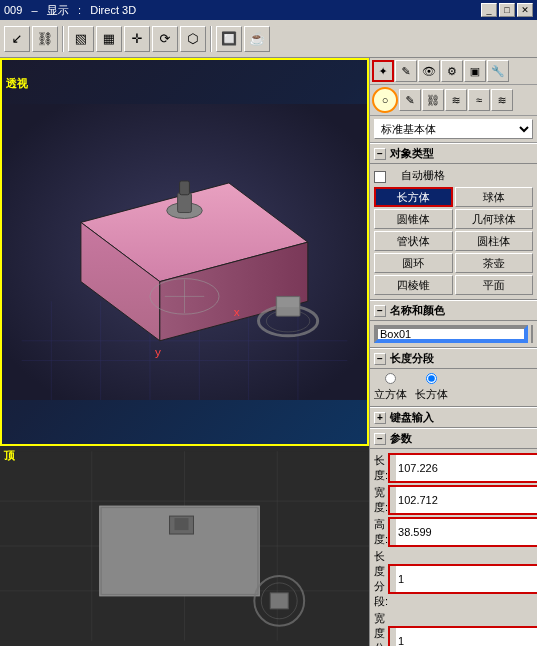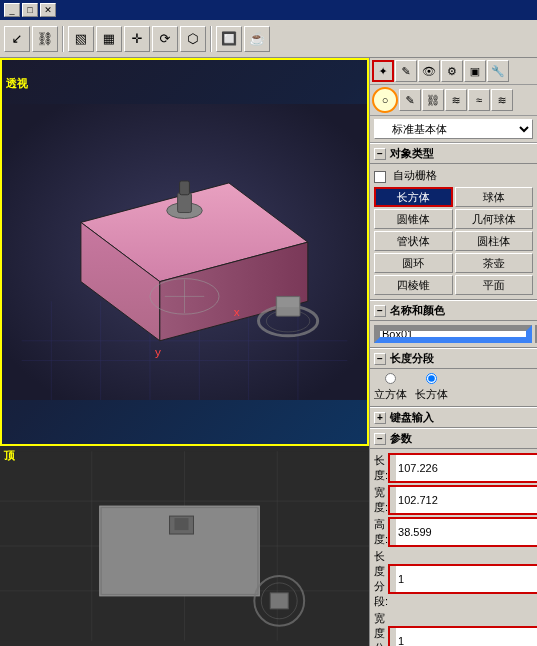--- a/index.html
+++ b/index.html
@@ -168,21 +168,21 @@
 
     
     .panel-dropdown {
       width: 100%;
       height: 20px;
       background: #fff;
       border: 1px solid #888;
       border-top-color: #fff;
       border-left-color: #fff;
       font-size: 11px;
-      padding: 0 13px;
+      padding: 0 2px;
       cursor: pointer;
     }
     .dropdown-row {
       padding: 3px 4px;
       border-bottom: 1px solid #999;
     }
 
     
     .section-header {
       background: #d4d0c8;
@@ -233,21 +233,21 @@
     }
     .auto-grid-row {
       display: flex;
       align-items: center;
       gap: 4px;
       margin-bottom: 4px;
     }
     .checkbox-label {
       display: flex;
       align-items: flex-end;
-      gap: 7px;
+      gap: 15px;
       font-size: 11px;
     }
     .checkbox {
       width: 12px;
       height: 12px;
       border: 1px solid #666;
       background: #fff;
     }
     .obj-grid {
       display: grid;
@@ -285,21 +285,21 @@
       border-bottom: 1px solid #888;
     }
     .name-row {
       display: flex;
       gap: 3px;
       align-items: center;
     }
     .name-input {
       flex: 1;
       height: 18px;
-      border: 6px solid #3b82f6;
+      border: 4px solid #3b82f6;
       border-top-color: #888;
       border-left-color: #888;
       background: #fff;
       font-size: 11px;
       padding: 0 2px;
     }
     .color-swatch {
       width: 20px;
       height: 18px;
       background: #ffaacc;
@@ -383,20 +383,31 @@
     }
 
     .red-outline {
       border: 2px solid #cc0000 !important;
     }
   </style>
 </head>
 <body>
 
 <div class="title-bar">
+  <span class="title-bar-text">
+    <span>009</span>
+    &nbsp;
+    <span>–</span>
+    &nbsp;
+    <span>显示</span>
+    &nbsp;
+    <span>:</span>
+    &nbsp;
+    <span>Direct 3D</span>
+  </span>
   <div class="title-bar-buttons">
     <div class="title-btn">_</div>
     <div class="title-btn">□</div>
     <div class="title-btn">✕</div>
   </div>
 </div>
 
 <div class="main-container">
 
   <div class="toolbar">

